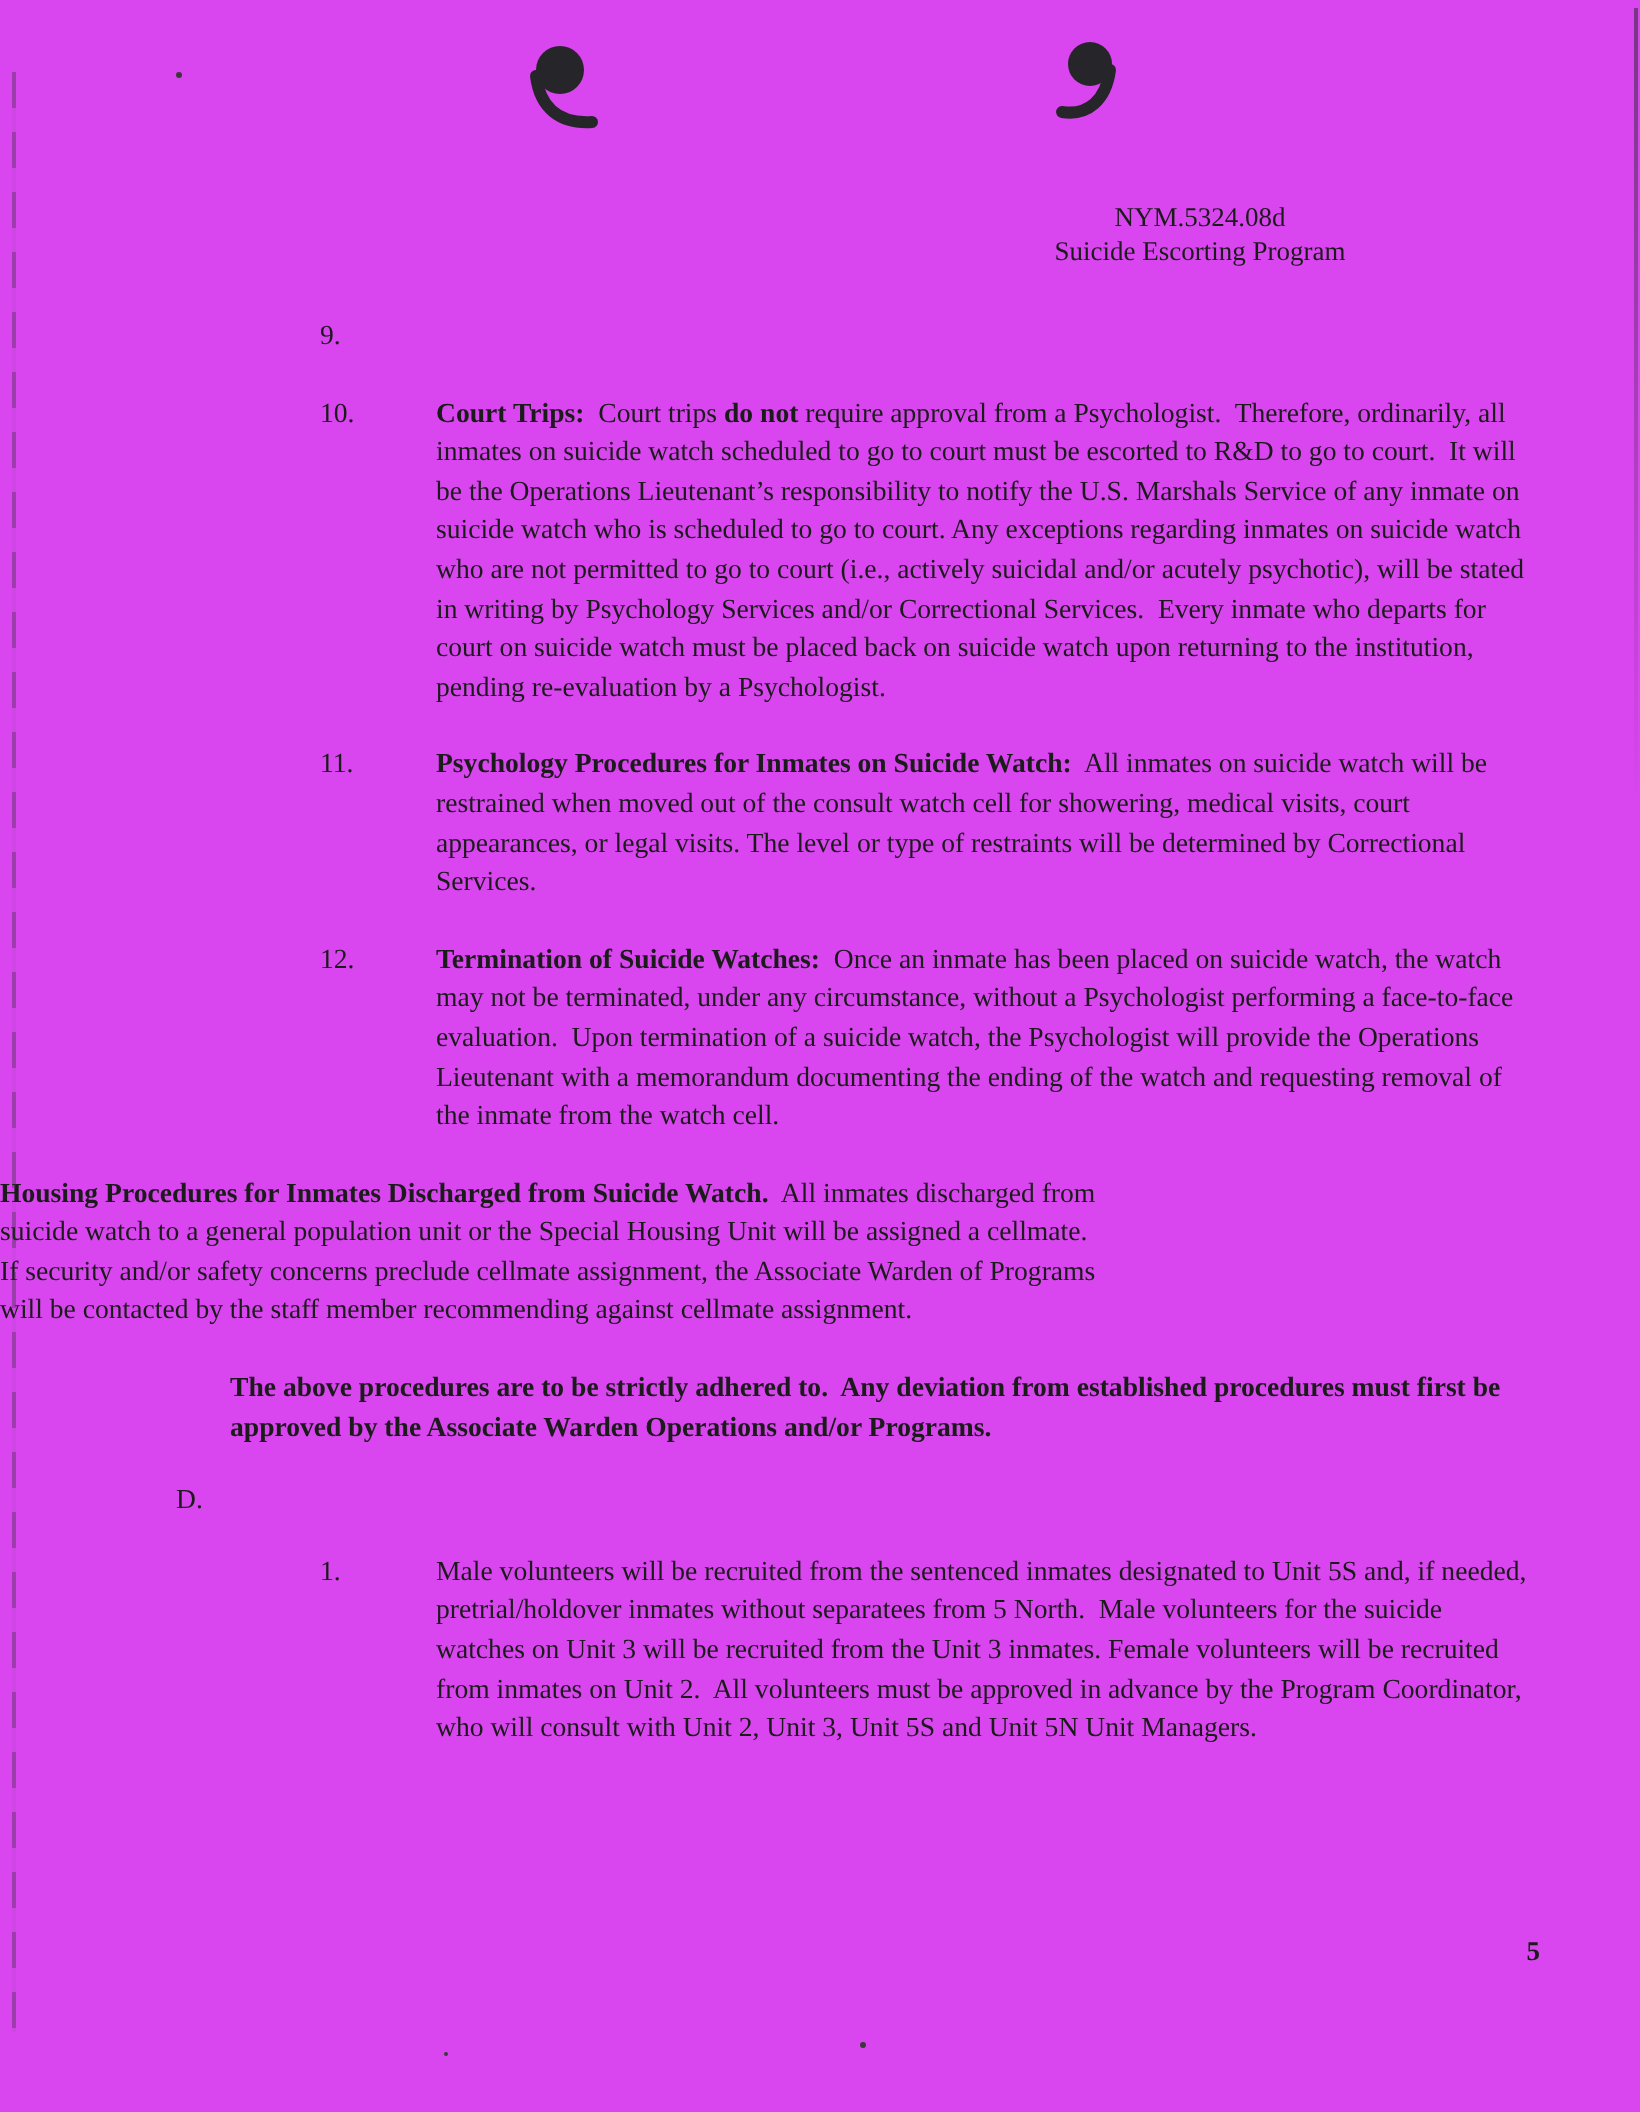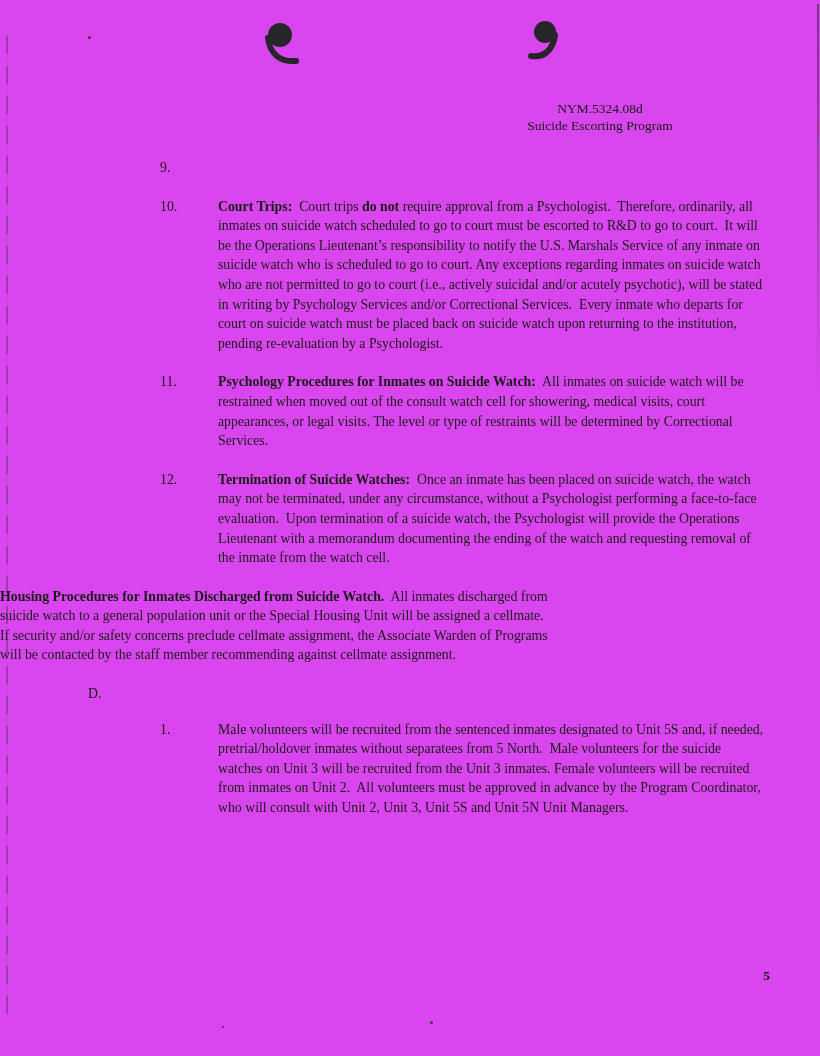--- a/index.html
+++ b/index.html
@@ -113,20 +113,21 @@
 
     <div class="item">
       <div class="num">12.</div>
       <div class="text"><span class="b">Termination of Suicide Watches:</span><span>  Once an inmate has been placed on suicide watch, the watch </span><span class="u">may not</span><span> be terminated, under any circumstance, without a Psychologist performing a face-to-face evaluation.  Upon termination of a suicide watch, the Psychologist will provide the Operations Lieutenant with a memorandum documenting the ending of the watch and requesting removal of the inmate from the watch cell.</span></div>
     </div>
 
     <div class="item">
       <div class="text"><span class="b">Housing Procedures for Inmates Discharged from Suicide Watch.</span><span>  All inmates discharged from suicide watch to a general population unit or the Special Housing Unit will be assigned a cellmate.  If security and/or safety concerns preclude cellmate assignment, the Associate Warden of Programs will be contacted by the staff member recommending against cellmate assignment.</span></div>
     </div>
 
+    <p class="adherence"><span class="b">The above procedures are to be strictly adhered to.  Any deviation from established procedures must first be approved by the Associate Warden Operations and/or Programs.</span></p>
 
     <div class="section-d">
       <div class="letter">D.</div>
     </div>
 
     <div class="item">
       <div class="num">1.</div>
       <div class="text"><span>Male volunteers will be recruited from the sentenced inmates designated to Unit 5S and, if needed, pretrial/holdover inmates without separatees from 5 North.  Male volunteers for the suicide watches on Unit 3 will be recruited from the Unit 3 inmates. Female volunteers will be recruited from inmates on Unit 2.  All volunteers must be approved in advance by the Program Coordinator, who will consult with Unit 2, Unit 3, Unit 5S and Unit 5N Unit Managers.</span></div>
     </div>
 

